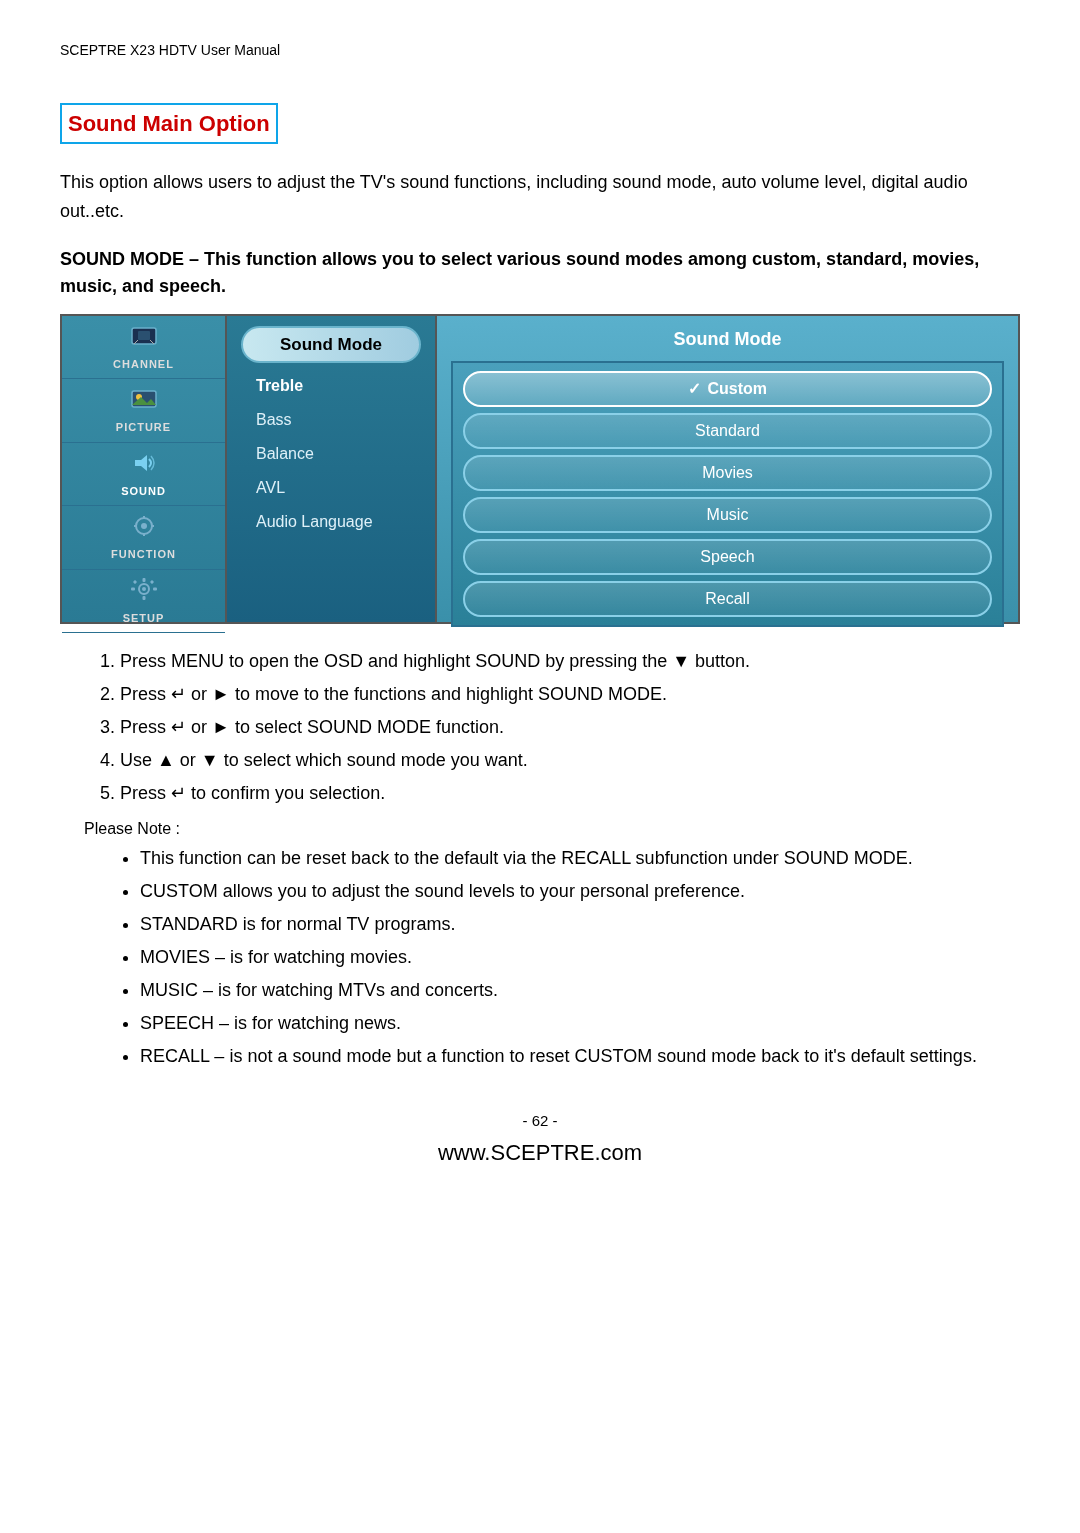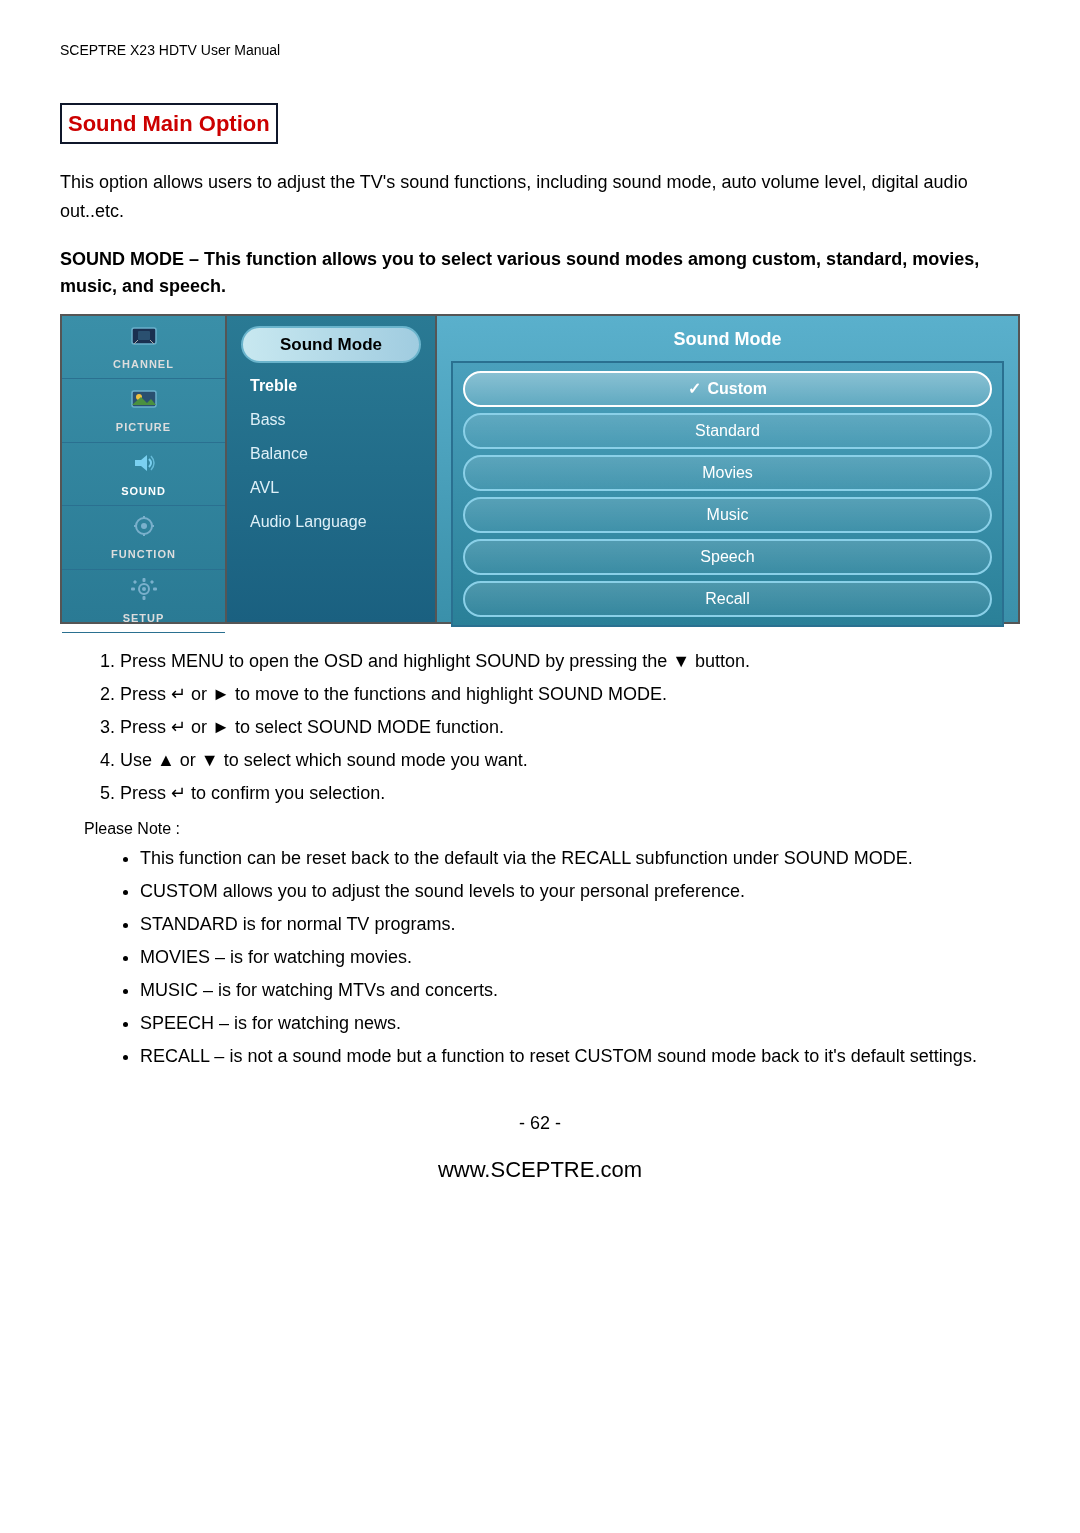--- a/index.html
+++ b/index.html
@@ -20,21 +20,21 @@
       font-weight: normal;
       margin-bottom: 42px;
       border-bottom: none;
     }
 
     .section-title {
       display: inline-block;
       color: #c00;
       font-weight: bold;
       font-size: 22px;
-      border: 2px solid #0f172a;
+      border: 2px solid #0ea5e9;
       padding: 2px 6px;
       margin-bottom: 24px;
     }
 
     .intro-text {
       margin-bottom: 20px;
       font-size: 18px;
       line-height: 1.6;
     }
 
@@ -118,21 +118,21 @@
       border-radius: 20px;
       margin: 10px 14px 6px 14px;
       text-align: center;
       padding: 4px 10px;
       font-size: 17px;
       font-weight: bold;
       color: #000;
     }
 
     .menu-item {
-      padding: 5px 23px;
+      padding: 5px 29px;
       font-size: 16px;
       color: #def0f8;
       cursor: pointer;
     }
 
     .menu-item.active-menu {
       color: #fff;
       font-weight: bold;
     }
 
@@ -221,22 +221,22 @@
       font-size: 18px;
       line-height: 1.5;
     }
 
     .page-footer {
       text-align: center;
       margin-top: 40px;
     }
 
     .page-number {
-      font-size: 18px;
-      margin-bottom: 16px;
+      font-size: 15px;
+      margin-bottom: 4px;
     }
 
     .website {
       font-size: 22px;
       font-weight: normal;
     }
   </style>
 </head>
 <body>
 

